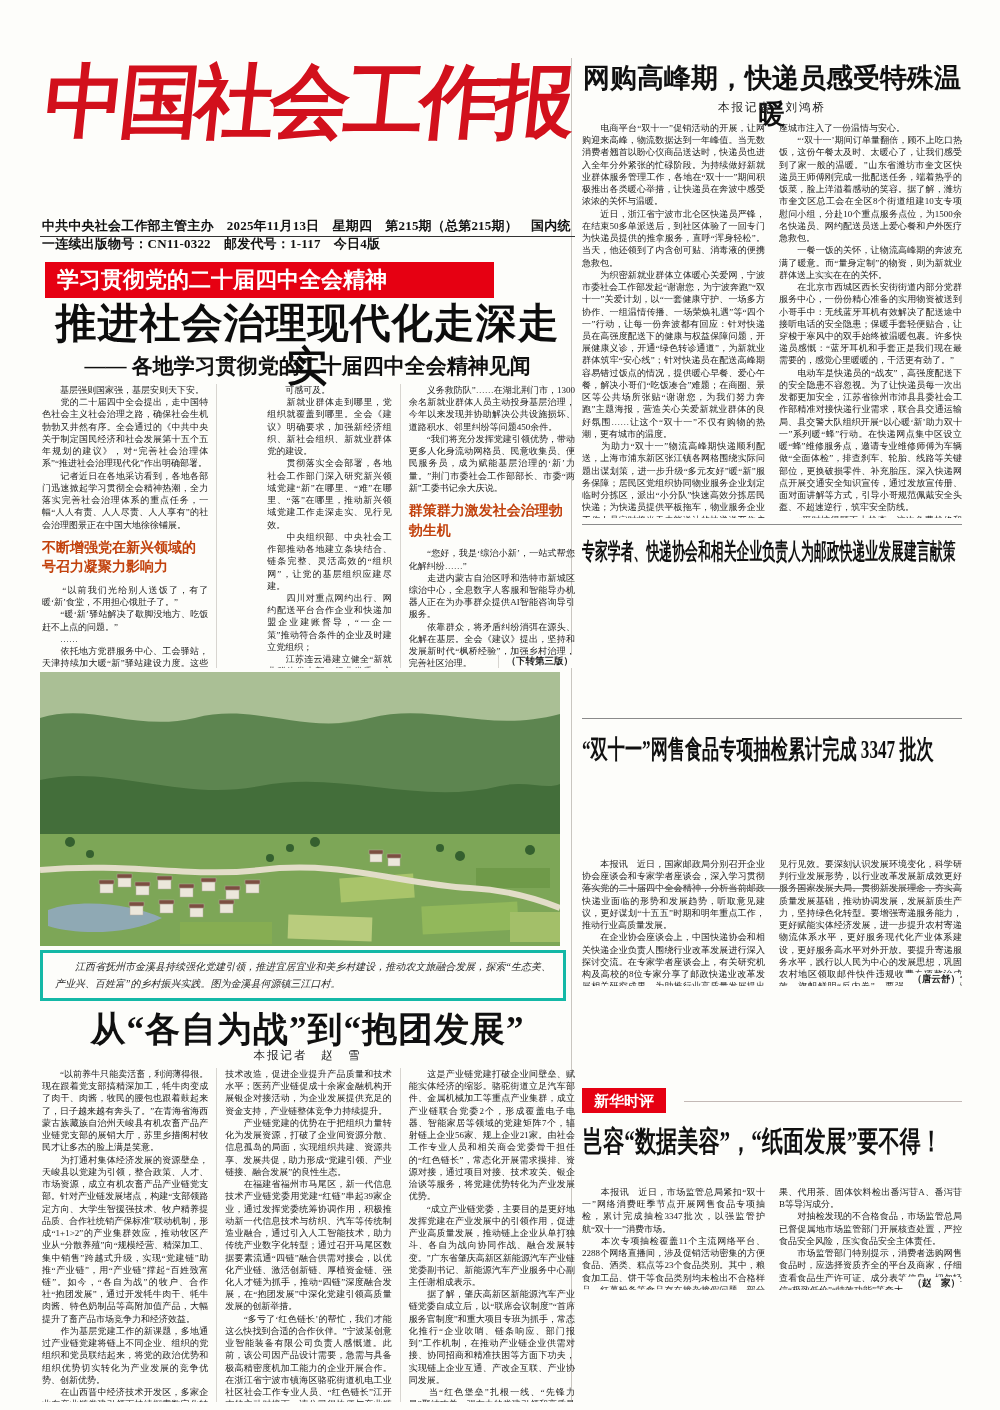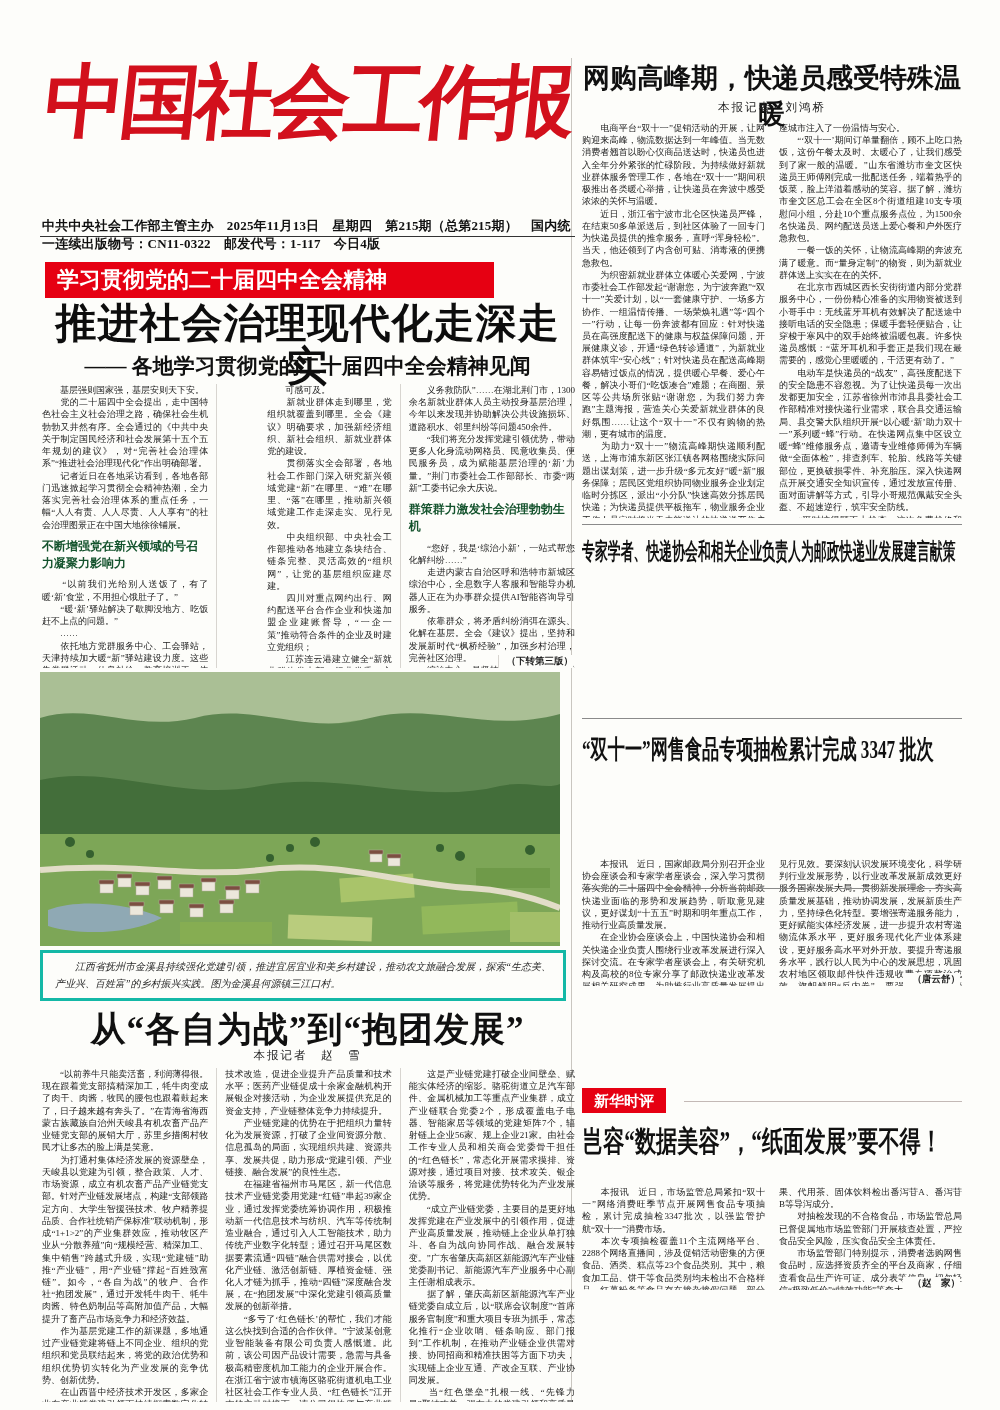--- a/index.html
+++ b/index.html
@@ -24,22 +24,22 @@
   
   .masthead-title{font-size:80px;font-weight:700;color:#d2101c;letter-spacing:-5px;
                   transform:skewX(-6deg);font-family:"Liberation Serif",serif;line-height:1.0;}
   .pinyin{color:#9a9a9a;font-family:"Liberation Sans",sans-serif;font-weight:700;
           letter-spacing:7px;font-size:16px;}
   .dateline{font-size:13px;font-weight:700;color:#111;letter-spacing:0.2px;}
   .red-banner{background:#e60012;color:#fff;font-family:"Liberation Sans",sans-serif;
               font-weight:900;font-size:22px;line-height:36px;padding:0 12px;}
   .lead-headline{font-size:41px;letter-spacing:1px;line-height:1.05;}
   .lead-subhead{font-size:21px;}
-  .inline-sub{font-family:"Liberation Sans",sans-serif;font-weight:900;font-size:12px;
-              line-height:1.4;margin:7px 0;color:#14532d;white-space:normal;}
+  .inline-sub{font-family:"Liberation Sans",sans-serif;font-weight:900;font-size:14px;
+              line-height:1.4;margin:7px 0;color:#c2410c;white-space:normal;}
   .byline{font-size:11.5px;color:#222;letter-spacing:2px;}
   .caption-box{border:3px solid #14b8a6;padding:6px 12px;font-size:10px;line-height:1.65;
                text-align:justify;}
   .cm-label{background:#e60012;color:#fff;font-family:"Liberation Sans",sans-serif;
             font-weight:900;font-size:15px;line-height:25px;padding:0 12px;display:inline-block;}
   .cm-line{position:absolute;left:102px;right:0;top:13px;border-top:1px solid #c3b9b6;}
   .v-divider{position:absolute;left:571px;top:58px;bottom:10px;border-left:1px solid #c9c6c0;}
 </style>
 </head>
 <body>

